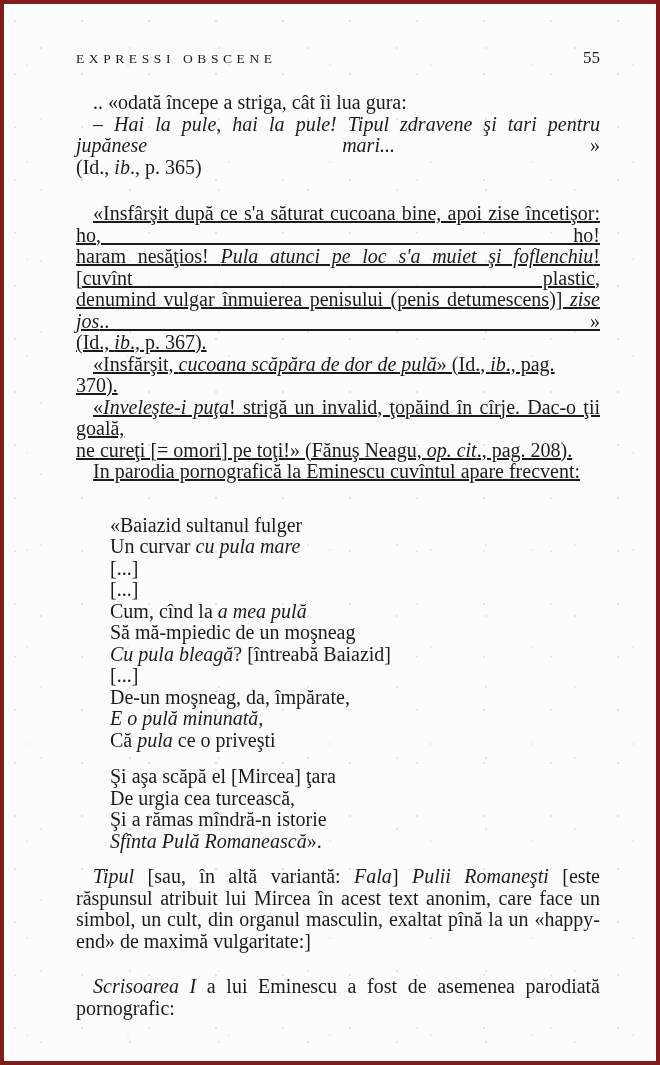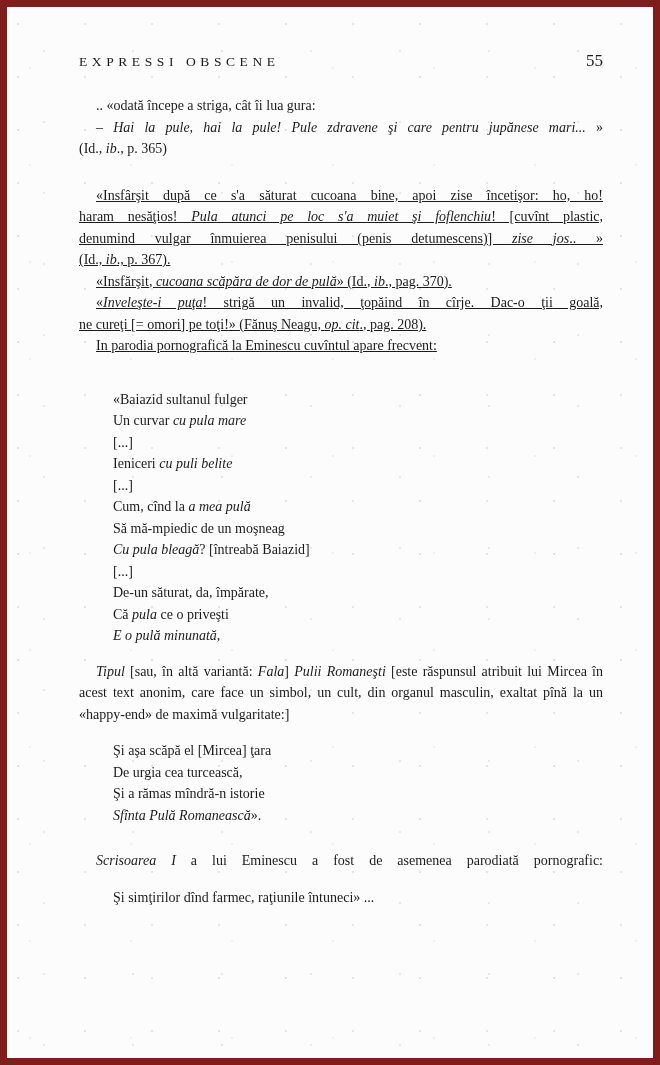--- a/index.html
+++ b/index.html
@@ -2,21 +2,21 @@
 <html><head>
 <meta charset="utf-8">
 <style>
   html, body { margin: 0; padding: 0; background: #e8e8e8; }
   .page {
     position: relative;
     width: 660px;
     height: 1065px;
     margin: 0 auto;
     background: #fcfcfc;
-    border: 7px solid #7f1d1d;
+    border: 4px solid #7f1d1d;
     box-sizing: border-box;
     font-family: "Liberation Serif", "DejaVu Serif", serif;
     color: #1b1b1b;
     overflow: hidden;
   }
   
   .page::before {
     content: "";
     position: absolute;
     inset: 0;
@@ -40,21 +40,21 @@
     justify-content: space-between;
     align-items: baseline;
     margin-bottom: 24px;
   }
   .running-title {
     font-size: 13.5px;
     letter-spacing: 0.34em;
   }
   .page-number { font-size: 17px; }
 
-  .block { font-size: 14px; line-height: 21.5px; }
+  .block { font-size: 20px; line-height: 21.5px; }
   .block-1 { margin-top: 25px; text-decoration: underline; }
   .block-2 { margin-top: 32px; }
   .block-3 { margin-top: 14px; }
   .block-4 { margin-top: 15px; }
   .block-5 { margin-top: 24px; }
   .block-6 { margin-top: 15px; }
 
   .verse { padding-left: 34px; }
   .line.indent { text-indent: 17px; }
   .line.fill { text-align: justify; text-align-last: justify; }
@@ -66,57 +66,55 @@
 
 <div class="page">
   <div class="text-column">
     <div class="page-header">
       <span class="running-title">EXPRESSI OBSCENE</span>
       <span class="page-number">55</span>
     </div>
     <main id="content-root">
         <div class="block block-0 lines">
           <div class="line indent"><span>.. «odată începe a striga, cât îi lua gura:</span></div>
-          <div class="line indent fill"><span class="it">– Hai la pule, hai la pule! Pule zdravene şi care pentru jupănese mari...</span><span> »</span></div>
+          <div class="line indent fill"><span class="it">– Hai la pule, hai la pule! Tipul zdravene şi tari pentru jupănese mari...</span><span> »</span></div>
           <div class="line"><span>(Id., </span><span class="it">ib</span><span>., p. 365)</span></div>
         </div>
         <div class="block block-1 lines">
           <div class="line indent fill"><span>«Insfârşit după ce s'a săturat cucoana bine, apoi zise încetişor: ho, ho!</span></div>
           <div class="line fill"><span>haram nesăţios! </span><span class="it">Pula atunci pe loc s'a muiet şi foflenchiu</span><span>! [cuvînt plastic,</span></div>
           <div class="line fill"><span>denumind vulgar înmuierea penisului (penis detumescens)] </span><span class="it">zise jos</span><span>.. »</span></div>
           <div class="line"><span>(Id., </span><span class="it">ib</span><span>., p. 367).</span></div>
           <div class="line indent"><span>«Insfărşit, </span><span class="it">cucoana scăpăra de dor de pulă</span><span>» (Id., </span><span class="it">ib</span><span>., pag. 370).</span></div>
           <div class="line indent fill"><span>«</span><span class="it">Inveleşte-i puţa</span><span>! strigă un invalid, ţopăind în cîrje. Dac-o ţii goală,</span></div>
           <div class="line"><span>ne cureţi [= omori] pe toţi!» (Fănuş Neagu, </span><span class="it">op. cit</span><span>., pag. 208).</span></div>
           <div class="line indent"><span>In parodia pornografică la Eminescu cuvîntul apare frecvent:</span></div>
         </div>
         <div class="block block-2 verse">
           <div class="line"><span>«Baiazid sultanul fulger</span></div>
           <div class="line"><span>Un curvar </span><span class="it">cu pula mare</span></div>
           <div class="line"><span>[...]</span></div>
-          <div class="line"><span>Ieniceri </span><span class="it">cu puli belite</span></div>
           <div class="line"><span>[...]</span></div>
           <div class="line"><span>Cum, cînd la </span><span class="it">a mea pulă</span></div>
           <div class="line"><span>Să mă-mpiedic de un moşneag</span></div>
           <div class="line"><span class="it">Cu pula bleagă</span><span>? [întreabă Baiazid]</span></div>
           <div class="line"><span>[...]</span></div>
-          <div class="line"><span>De-un săturat, da, împărate,</span></div>
+          <div class="line"><span>De-un moşneag, da, împărate,</span></div>
+          <div class="line"><span class="it">E o pulă minunată,</span></div>
           <div class="line"><span>Că </span><span class="it">pula</span><span> ce o priveşti</span></div>
-          <div class="line"><span class="it">E o pulă minunată,</span></div>
-        </div>
-        <div class="block block-3 flow">
-          <p><span class="it">Tipul</span><span> [sau, în altă variantă: </span><span class="it">Fala</span><span>] </span><span class="it">Pulii Romaneşti</span><span> [este răspunsul atribuit lui Mircea în acest text anonim, care face un simbol, un cult, din organul masculin, exaltat pînă la un «happy-end» de maximă vulgaritate:]</span></p>
         </div>
         <div class="block block-4 verse">
           <div class="line"><span>Şi aşa scăpă el [Mircea] ţara</span></div>
           <div class="line"><span>De urgia cea turcească,</span></div>
           <div class="line"><span>Şi a rămas mîndră-n istorie</span></div>
           <div class="line"><span class="it">Sfînta Pulă Romanească</span><span>».</span></div>
         </div>
+        <div class="block block-3 flow">
+          <p><span class="it">Tipul</span><span> [sau, în altă variantă: </span><span class="it">Fala</span><span>] </span><span class="it">Pulii Romaneşti</span><span> [este răspunsul atribuit lui Mircea în acest text anonim, care face un simbol, un cult, din organul masculin, exaltat pînă la un «happy-end» de maximă vulgaritate:]</span></p>
+        </div>
         <div class="block block-5 lines">
           <div class="line indent fill"><span class="it">Scrisoarea I</span><span> a lui Eminescu a fost de asemenea parodiată pornografic:</span></div>
         </div>
         <div class="block block-6 verse">
-          <div class="line"><span>Şi simţirilor dînd farmec, raţiunile întuneci» ...</span></div>
         </div>
       </main>
   </div>
 </div>
 
 </body></html>

